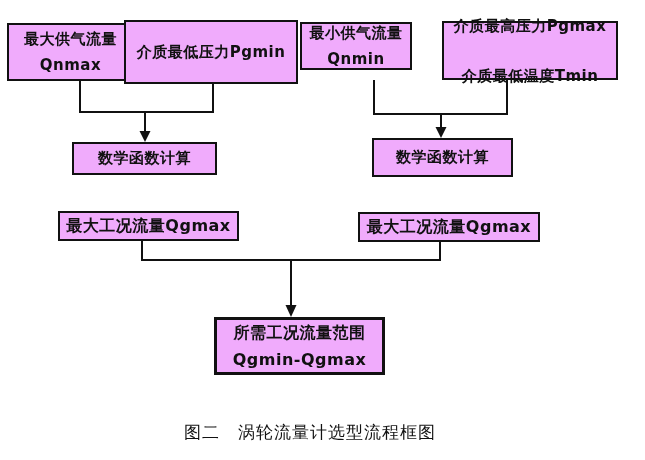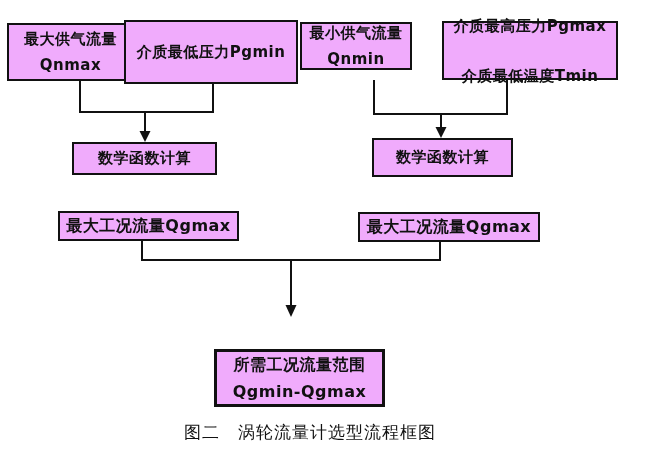--- a/index.html
+++ b/index.html
@@ -33,21 +33,21 @@
     align-items: center;
     justify-content: center;
     text-align: center;
     font-weight: 700;
     font-size: 15px;
     line-height: 26px;
     letter-spacing: 0.5px;
     white-space: nowrap;
   }
   .node.single { line-height: 1; }
-  .node.result { border-width: 3px; font-size: 16px; line-height: 27px; margin-top: 32px; }
+  .node.result { border-width: 3px; font-size: 16px; line-height: 27px; }
   .n-qnmax   { left: 7px;   top: 23px;  width: 127px; height: 58px; }
   .n-pgmin   { left: 124px; top: 20px;  width: 174px; height: 64px; }
   .n-qnmin   { left: 300px; top: 22px;  width: 112px; height: 48px; }
   .n-pgmax   { left: 442px; top: 21px;  width: 176px; height: 59px; gap: 24px; }
   .n-calcL   { left: 72px;  top: 142px; width: 145px; height: 33px; }
   .n-calcR   { left: 372px; top: 138px; width: 141px; height: 39px; }
   .n-qgmax   { left: 58px;  top: 211px; width: 181px; height: 30px; font-size: 16px; }
   .n-qgmin   { left: 358px; top: 212px; width: 182px; height: 30px; font-size: 16px; }
   .n-result  { left: 214px; top: 317px; width: 171px; height: 58px; }
   .caption {

